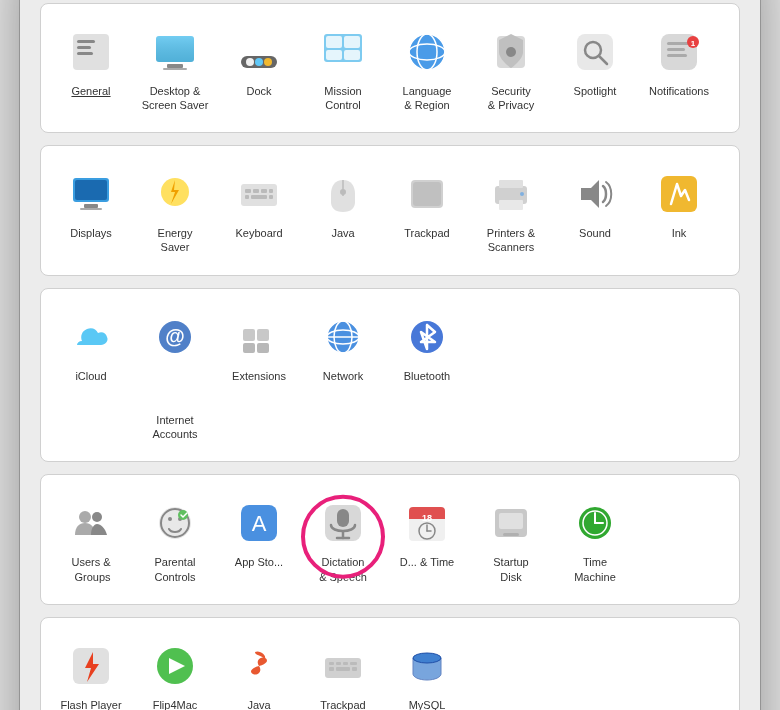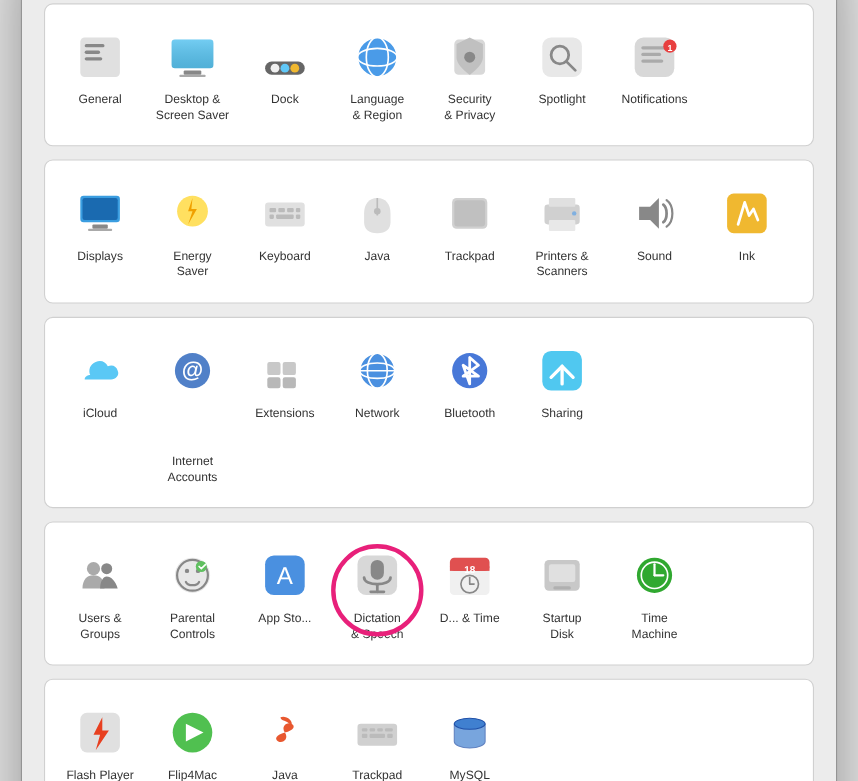--- a/index.html
+++ b/index.html
@@ -99,21 +99,21 @@
   <div class="section">
         <div class="pref-item">
           <div class="pref-icon">
             <svg width="44" height="44" viewBox="0 0 44 44">
               <rect x="4" y="4" width="36" height="36" rx="4" fill="#e0e0e0"></rect>
               <rect x="8" y="10" width="18" height="3" rx="1.5" fill="#888"></rect>
               <rect x="8" y="16" width="14" height="3" rx="1.5" fill="#888"></rect>
               <rect x="8" y="22" width="16" height="3" rx="1.5" fill="#888"></rect>
             </svg>
           </div>
-          <div class="pref-label" style="white-space: pre-line;">General</div>
+          <div class="pref-label" style="white-space: pre-line; text-decoration: underline;">General</div>
         </div>
         <div class="pref-item">
           <div class="pref-icon">
             <svg width="44" height="44" viewBox="0 0 44 44">
               <rect x="3" y="6" width="38" height="26" rx="3" fill="#5ac4f0"></rect>
               <rect x="3" y="6" width="38" height="26" rx="3" fill="url(#dg)" opacity="0.5"></rect>
               <rect x="14" y="34" width="16" height="4" rx="1" fill="#888"></rect>
               <rect x="10" y="38" width="24" height="2" rx="1" fill="#aaa"></rect>
               <defs>
                 <linearGradient id="dg" x1="0" y1="0" x2="0" y2="1">
@@ -133,20 +133,33 @@
               <circle cx="13" cy="32" r="4" fill="#f0f0f0"></circle>
               <circle cx="22" cy="32" r="4" fill="#60c8f8"></circle>
               <circle cx="31" cy="32" r="4" fill="#f0b830"></circle>
             </svg>
           </div>
           <div class="pref-label" style="white-space: pre-line;">Dock</div>
         </div>
         <div class="pref-item">
           <div class="pref-icon">
             <svg width="44" height="44" viewBox="0 0 44 44">
+              <rect x="3" y="4" width="38" height="28" rx="3" fill="#7ecbf0"></rect>
+              <rect x="5" y="6" width="16" height="12" rx="2" fill="white" opacity="0.8"></rect>
+              <rect x="23" y="6" width="16" height="12" rx="2" fill="white" opacity="0.8"></rect>
+              <rect x="5" y="20" width="16" height="10" rx="2" fill="white" opacity="0.8"></rect>
+              <rect x="23" y="20" width="16" height="10" rx="2" fill="white" opacity="0.8"></rect>
+            </svg>
+          </div>
+          <div class="pref-label" style="white-space: pre-line;">Mission
+Control</div>
+        </div>
+        <div class="pref-item">
+          <div class="pref-icon">
+            <svg width="44" height="44" viewBox="0 0 44 44">
               <circle cx="22" cy="22" r="18" fill="#4a9be8"></circle>
               <ellipse cx="22" cy="22" rx="10" ry="18" fill="none" stroke="white" stroke-width="1.5"></ellipse>
               <ellipse cx="22" cy="22" rx="18" ry="8" fill="none" stroke="white" stroke-width="1.5"></ellipse>
               <circle cx="22" cy="22" r="18" fill="none" stroke="white" stroke-width="1.5"></circle>
             </svg>
           </div>
           <div class="pref-label" style="white-space: pre-line;">Language
 &amp; Region</div>
         </div>
         <div class="pref-item">
@@ -316,42 +329,32 @@
         </div>
         <div class="pref-item">
           <div class="pref-icon">
             <svg width="44" height="44" viewBox="0 0 44 44">
               <circle cx="22" cy="22" r="16" fill="#4878d8"></circle>
               <path d="M22 10 L22 34 M22 10 L30 17 L16 27 L30 27 L16 17 L22 34" stroke="white" stroke-width="2.5" fill="none" stroke-linecap="round" stroke-linejoin="round"></path>
             </svg>
           </div>
           <div class="pref-label" style="white-space: pre-line;">Bluetooth</div>
         </div>
-        <div class="pref-item">
-          <div class="pref-icon">
-            <svg width="44" height="44" viewBox="0 0 44 44">
-              <rect x="4" y="4" width="36" height="36" rx="8" fill="#50c8f0"></rect>
-              <path d="M12 28 L22 18 L32 28" fill="none" stroke="white" stroke-width="3" stroke-linecap="round"></path>
-              <line x1="22" y1="18" x2="22" y2="34" stroke="white" stroke-width="3" stroke-linecap="round"></line>
-            </svg>
-          </div>
-          <div class="pref-label" style="white-space: pre-line;">Sharing</div>
-        </div>
       </div>
       <div class="section">
         <div class="pref-item">
           <div class="pref-icon">
             <svg width="44" height="44" viewBox="0 0 44 44">
               <circle cx="16" cy="16" r="6" fill="#aaa"></circle>
               <path d="M6 34 C6 26 10 22 16 22 C22 22 26 26 26 34" fill="#aaa"></path>
               <circle cx="28" cy="16" r="5" fill="#888"></circle>
               <path d="M22 34 C22 27 25 23 28 23 C32 23 36 27 38 34" fill="#888"></path>
             </svg>
           </div>
-          <div class="pref-label" style="white-space: pre-line;">Users &amp;
+          <div class="pref-label" style="white-space: pre-line; text-align: right;">Users &amp;
 Groups</div>
         </div>
         <div class="pref-item">
           <div class="pref-icon">
             <svg width="44" height="44" viewBox="0 0 44 44">
               <circle cx="22" cy="22" r="16" fill="#e8e8e8"></circle>
               <circle cx="22" cy="22" r="14" fill="none" stroke="#888" stroke-width="2"></circle>
               <circle cx="17" cy="18" r="2" fill="#888"></circle>
               <circle cx="27" cy="18" r="2" fill="#888"></circle>
               <path d="M16 28 C18 32 26 32 28 28" stroke="#888" stroke-width="2" fill="none" stroke-linecap="round"></path>

